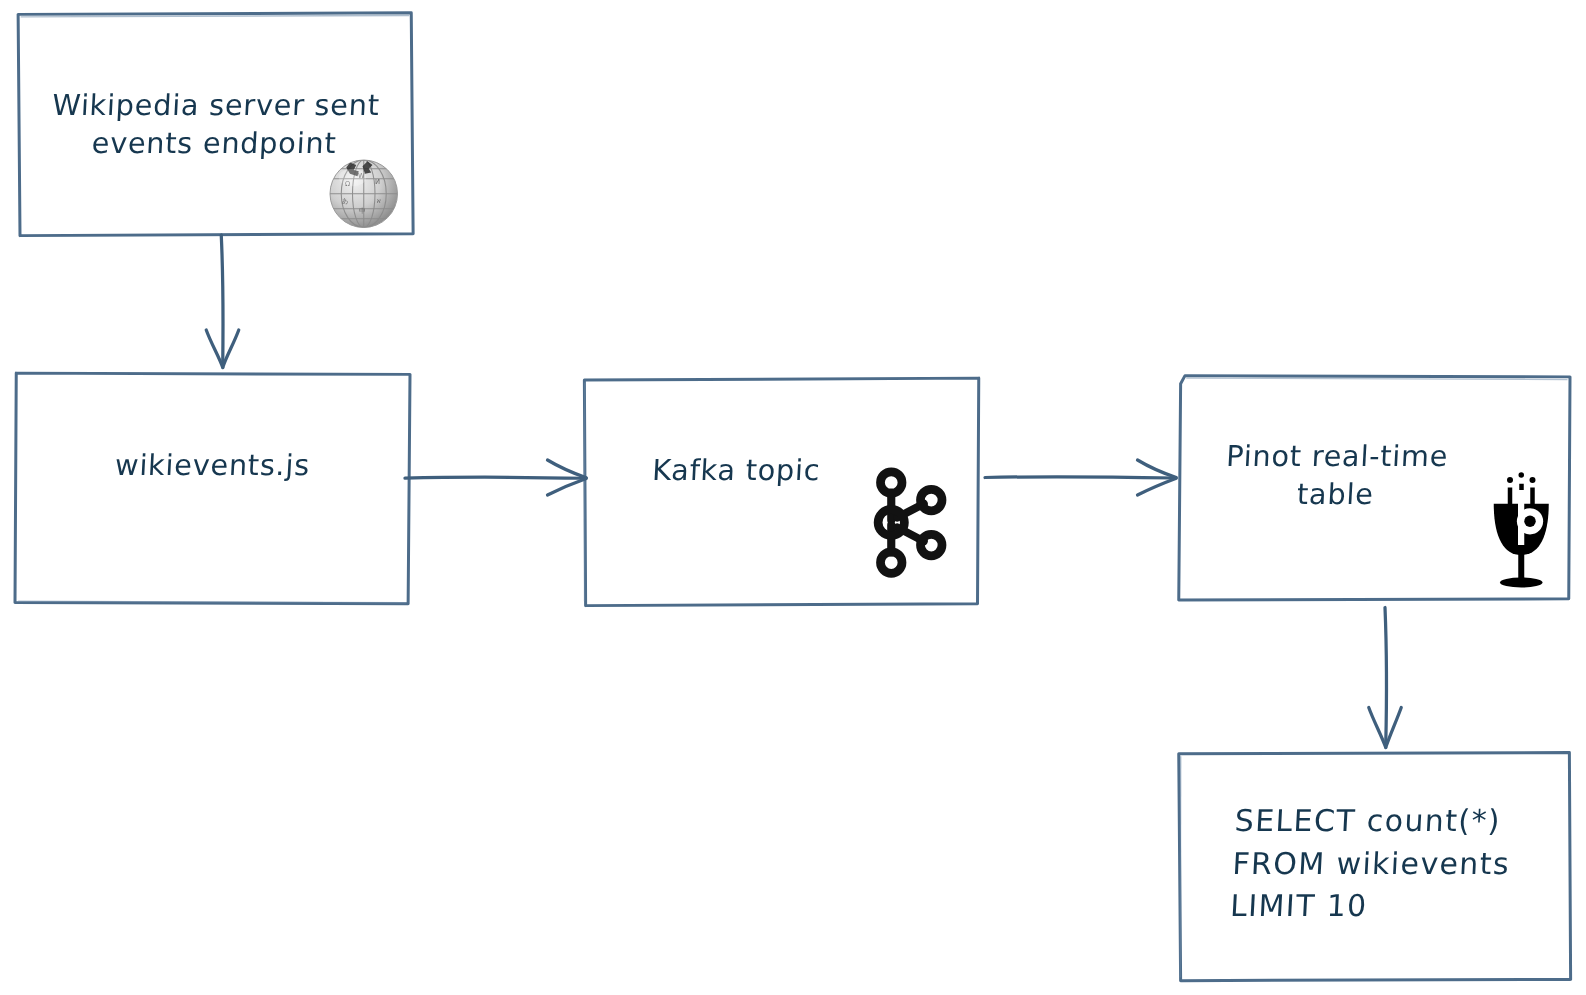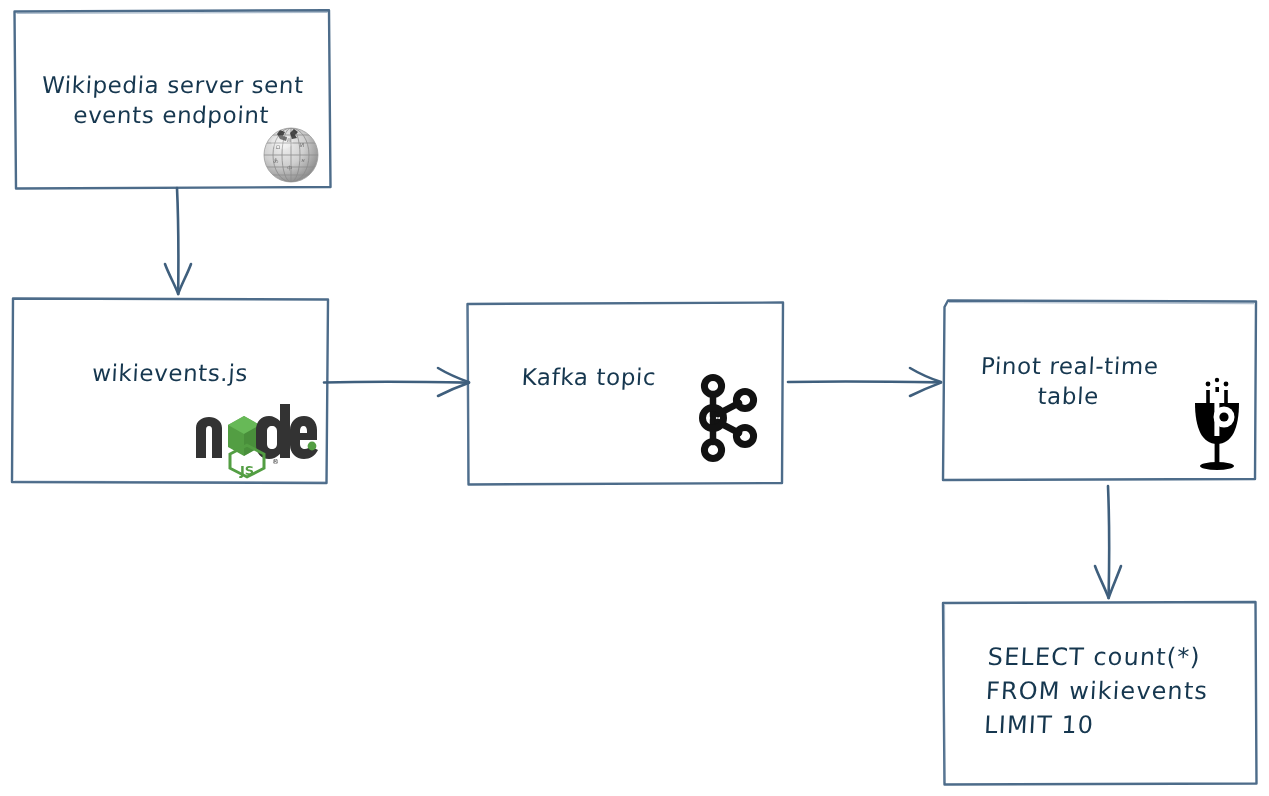--- a/index.html
+++ b/index.html
@@ -149,46 +149,20 @@
   </div>
 
   <div class="node-box" id="box-wikievents">
     <div class="frame">
       <svg viewBox="0 0 320 190" preserveAspectRatio="none">
         <path d="M3 2.5 L318 3.5 L316.5 187 L2 186 Z" fill="none" stroke="#4d6c8a" stroke-width="2.4" stroke-linecap="round" stroke-linejoin="round"></path>
         <path d="M4.5 185 L315 186.2" fill="none" stroke="#6b88a5" stroke-width="1.1" opacity="0.5"></path>
       </svg>
     </div>
     <div class="node-label">wikievents.js</div>
-    <div class="logo" id="logo-node">
-      <svg viewBox="0 0 132 82" width="132" height="82">
-
-        <path d="M6 56 L6 26 C6 19 12 15 19 15 C26 15 32 19 32 26 L32 56 L22 56 L22 28
-                 C22 25 21 24 19 24 C17 24 16 25 16 28 L16 56 Z" fill="#333333"></path>
-
-        <path d="M54 14 L70 23 L70 45 L54 54 L38 45 L38 23 Z" fill="#539e43"></path>
-        <path d="M54 14 L70 23 L54 32 L38 23 Z" fill="#6bbd5b" opacity="0.85"></path>
-        <path d="M54 32 L70 23 L70 45 L54 54 Z" fill="#3f8034" opacity="0.5"></path>
-
-        <path d="M100 2 L100 56 L90 56 L90 52 C87 55 83 57 79 57 C71 57 66 51 66 43
-                 L66 28 C66 20 71 14 79 14 C83 14 87 16 90 19 L90 2 Z
-                 M82 24 C79 24 77 26 77 29 L77 42 C77 45 79 47 82 47 C85 47 87 45 87 42
-                 L87 29 C87 26 85 24 82 24 Z" fill="#333333"></path>
-
-        <path d="M128 38 L111 38 L111 42 C111 45 113 47 116 47 C118 47 120 46 121 44
-                 L129 48 C126 54 121 57 115 57 C107 57 101 51 101 43 L101 28
-                 C101 20 107 14 115 14 C123 14 128 20 128 28 Z
-                 M111 31 L118 31 L118 29 C118 26 117 24 114.5 24 C112 24 111 26 111 29 Z" fill="#333333" transform="translate(-1,0)"></path>
-        <circle cx="122" cy="44" r="4.4" fill="#539e43"></circle>
-
-        <path d="M57 54 L74 63.5 L74 79 L57 88.5 L40 79 L40 63.5 Z" fill="none" stroke="#539e43" stroke-width="3" transform="translate(0,-12) scale(1,0.92) translate(0,6)"></path>
-        <text x="57" y="73" text-anchor="middle" font-family="DejaVu Sans, sans-serif" font-size="13" font-weight="bold" fill="#539e43">JS</text>
-        <text x="82" y="62" font-family="DejaVu Sans, sans-serif" font-size="7" fill="#333333">®</text>
-      </svg>
-    </div>
   </div>
 
   <div class="node-box" id="box-kafka">
     <div class="frame">
       <svg viewBox="0 0 320 186" preserveAspectRatio="none">
         <path d="M2.5 4 L318 2.5 L317 183 L3.5 184.5 Z" fill="none" stroke="#4d6c8a" stroke-width="2.4" stroke-linecap="round" stroke-linejoin="round"></path>
         <path d="M2.8 6 L2.6 181" fill="none" stroke="#6b88a5" stroke-width="1.1" opacity="0.5"></path>
       </svg>
     </div>
     <div class="node-label">Kafka topic</div>

